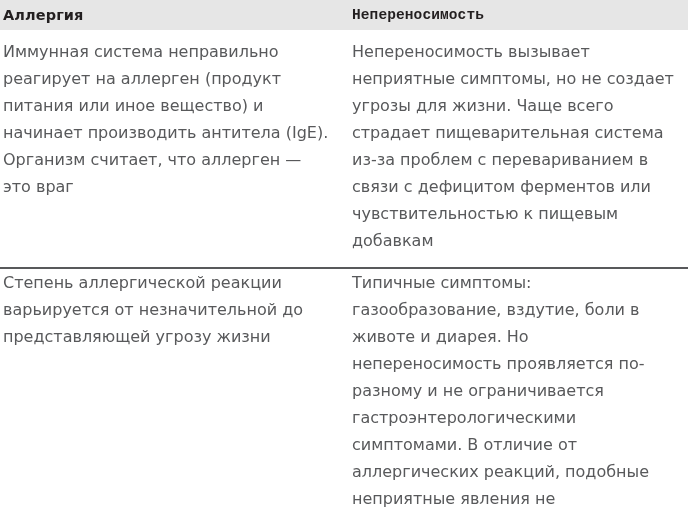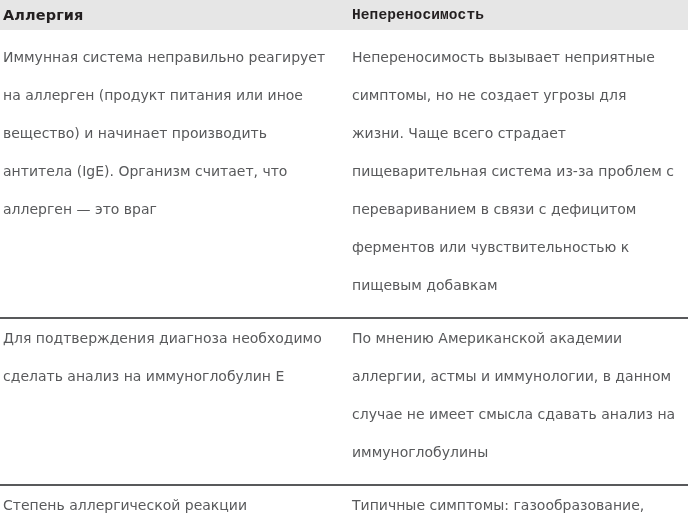--- a/index.html
+++ b/index.html
@@ -58,22 +58,22 @@
     vertical-align: top;
     padding: 0;
     border-bottom: 2px solid #58595b;
     background: #ffffff;
   }
   .body-row:last-child td {
     border-bottom: 2px solid #58595b;
   }
 
   .cell-inner {
-    font-size: 14px;
-    line-height: 38px;
+    font-size: 16px;
+    line-height: 27px;
     color: #58595b;
     padding: 0 10px 13px 3px;
   }
   .cell-right .cell-inner {
     padding-left: 8px;
     padding-right: 9px;
   }
 
   
   .row-1 .cell-inner { min-height: 147px; }
@@ -104,28 +104,20 @@
 
     <tr class="body-row row-1">
       <td class="cell-left">
         <div class="cell-inner">Иммунная система неправильно реагирует на аллерген (продукт питания или иное вещество) и начинает производить антитела (IgE). Организм считает, что аллерген — это враг</div>
       </td>
       <td class="cell-right">
         <div class="cell-inner">Непереносимость вызывает неприятные симптомы, но не создает угрозы для жизни. Чаще всего страдает пищеварительная система из-за проблем с перевариванием в связи с дефицитом ферментов или чувствительностью к пищевым добавкам</div>
       </td>
     </tr>
 
-    <tr class="body-row row-2">
-      <td class="cell-left">
-        <div class="cell-inner">Для подтверждения диагноза необходимо сделать анализ на иммуноглобулин E</div>
-      </td>
-      <td class="cell-right">
-        <div class="cell-inner">По мнению Американской академии аллергии, астмы и иммунологии, в данном случае не имеет смысла сдавать анализ на иммуноглобулины</div>
-      </td>
-    </tr>
 
     <tr class="body-row row-3">
       <td class="cell-left">
         <div class="cell-inner">Степень аллергической реакции варьируется от незначительной до представляющей угрозу жизни</div>
       </td>
       <td class="cell-right">
         <div class="cell-inner">Типичные симптомы: газообразование, вздутие, боли в животе и диарея. Но непереносимость проявляется по-разному и не ограничивается гастроэнтерологическими симптомами. В отличие от аллергических реакций, подобные неприятные явления не представляют угрозу для жизни. Симптомы могут возникнуть не сразу</div>
       </td>
     </tr>
   </tbody>

